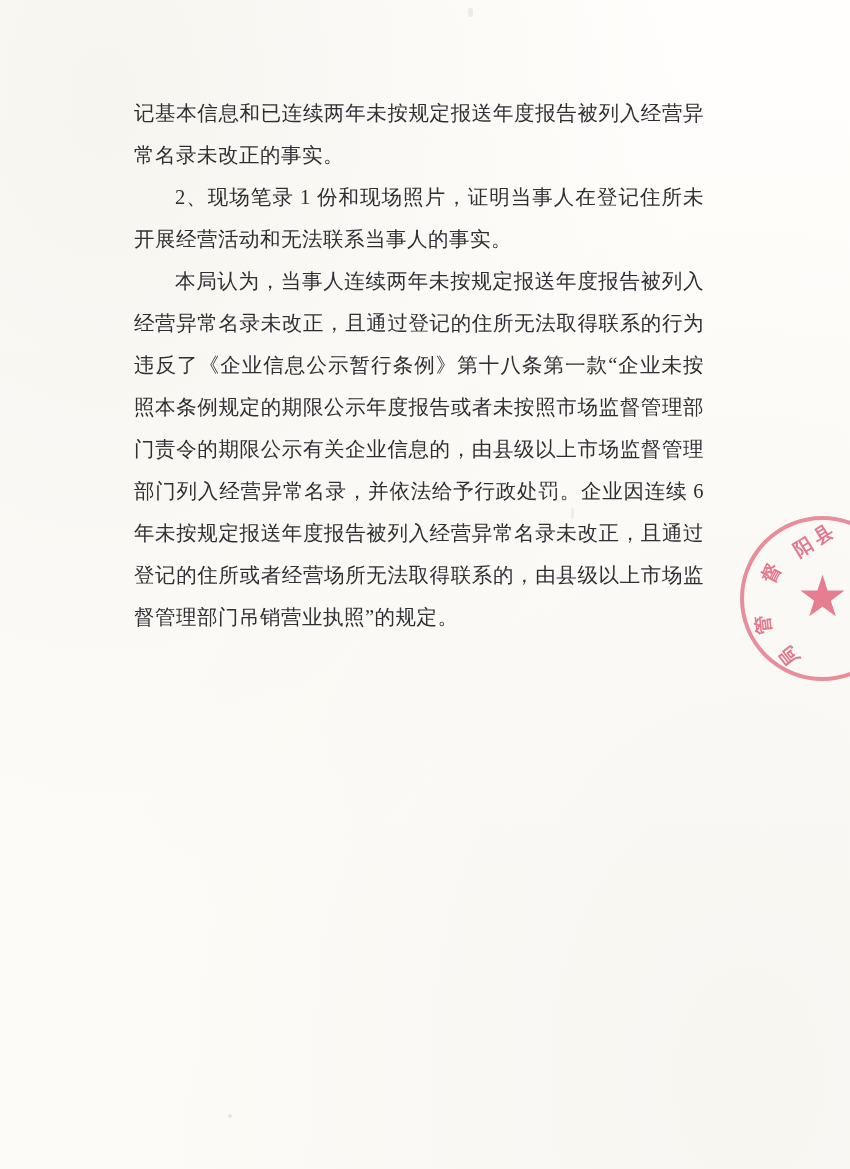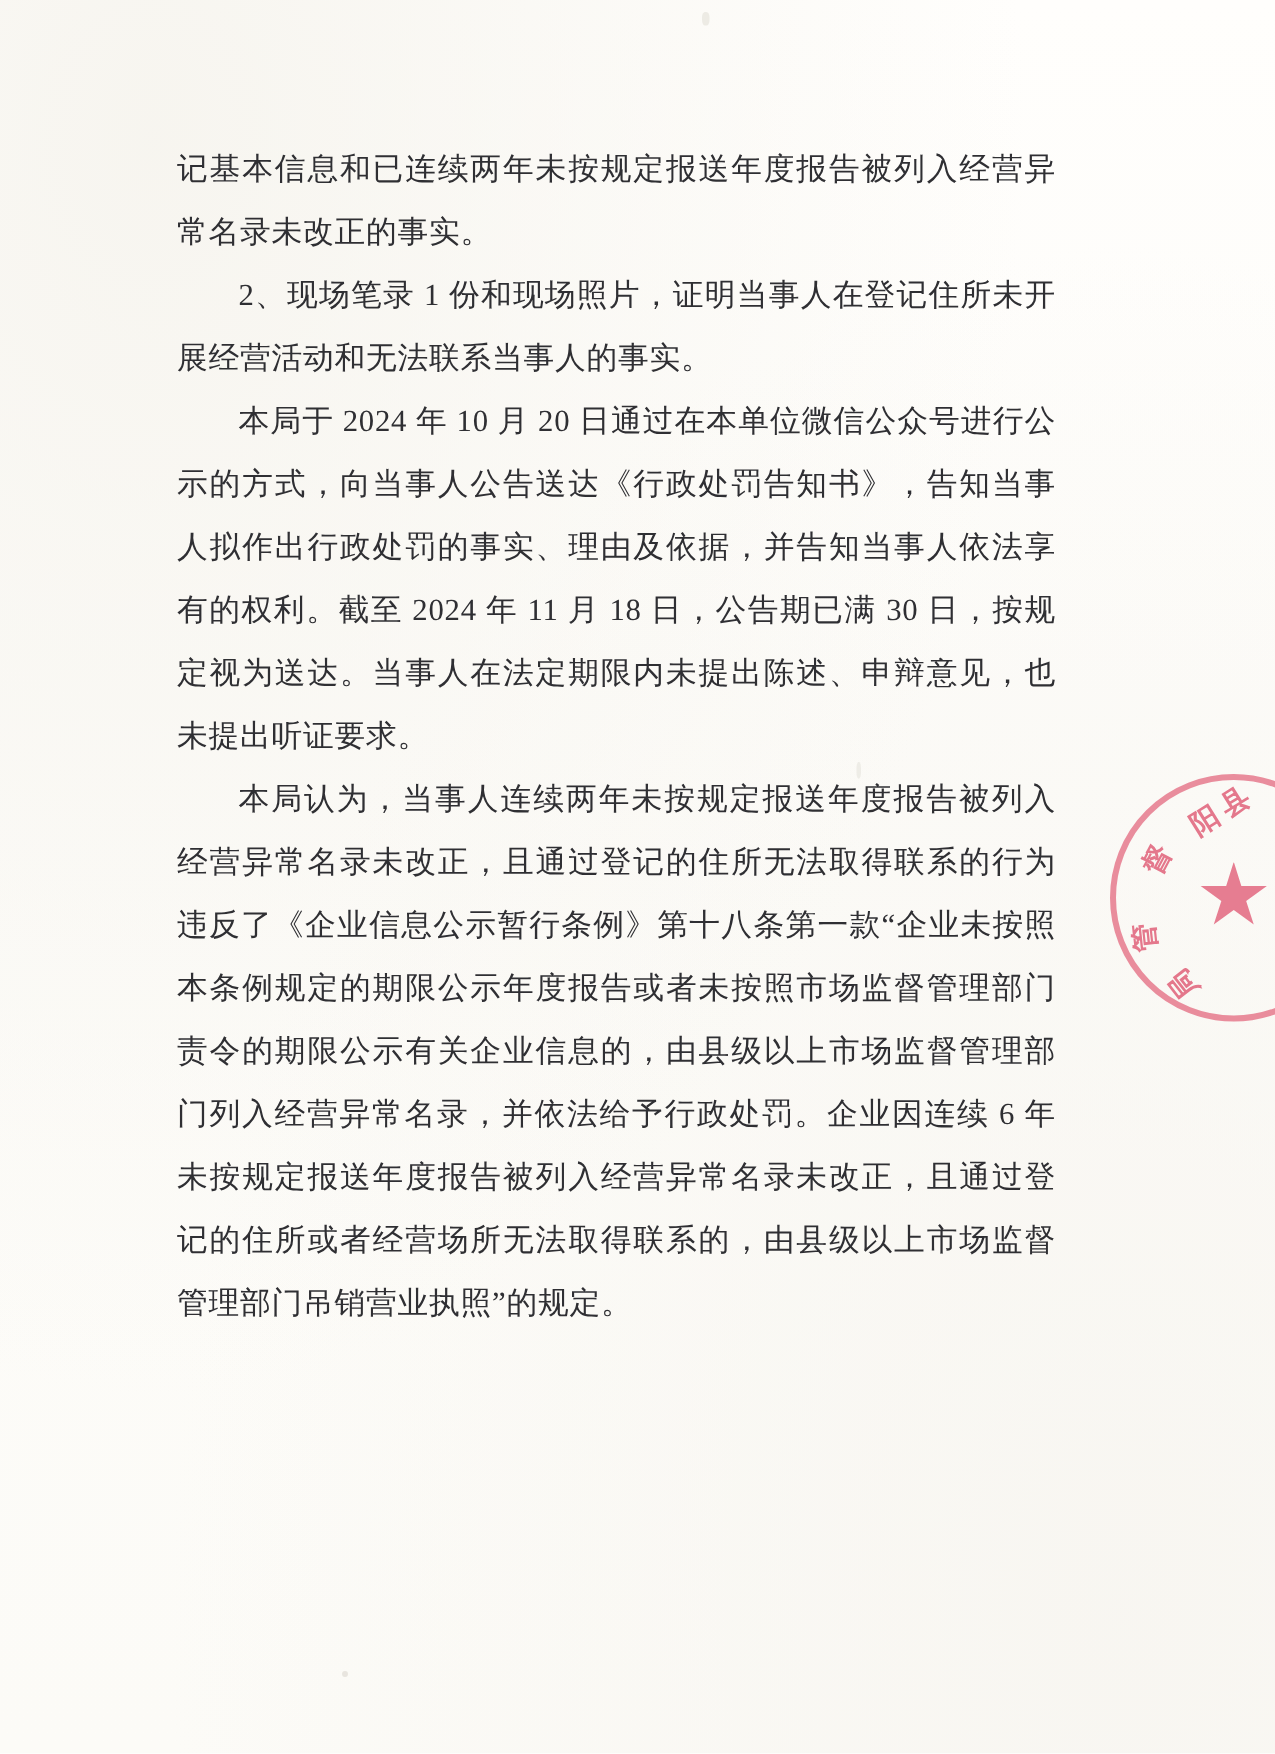--- a/index.html
+++ b/index.html
@@ -47,21 +47,21 @@
     top: 92px;
     width: 586px;
   }
   .para {
     font-size: 20.5px;
     line-height: 42px;
     color: #2f2f33;
     letter-spacing: 0.5px;
     text-align: justify;
     text-justify: inter-ideograph;
-    margin: 0 0 0 0;
+    margin: 0 0 0 16px;
     white-space: pre-wrap;
     word-break: break-all;
   }
   .indent {
     text-indent: 41px;
     font-family: Liberation Serif, serif;
   }
 
   
   #seal {
@@ -115,21 +115,20 @@
 
 <div id="page">
   <div id="paper-texture"></div>
   <div id="speck-a"></div>
   <div id="speck-b"></div>
   <div id="speck-c"></div>
 
   <div id="doc-body">
     <p class="para">记基本信息和已连续两年未按规定报送年度报告被列入经营异常名录未改正的事实。</p>
     <p class="para indent">2、现场笔录 1 份和现场照片，证明当事人在登记住所未开展经营活动和无法联系当事人的事实。</p>
-    <p class="para indent">本局于 2024 年 10 月 20 日通过在本单位微信公众号进行公示的方式，向当事人公告送达《行政处罚告知书》，告知当事人拟作出行政处罚的事实、理由及依据，并告知当事人依法享有的权利。截至 2024 年 11 月 18 日，公告期已满 30 日，按规定视为送达。当事人在法定期限内未提出陈述、申辩意见，也未提出听证要求。</p>
     <p class="para indent">本局认为，当事人连续两年未按规定报送年度报告被列入经营异常名录未改正，且通过登记的住所无法取得联系的行为违反了《企业信息公示暂行条例》第十八条第一款“企业未按照本条例规定的期限公示年度报告或者未按照市场监督管理部门责令的期限公示有关企业信息的，由县级以上市场监督管理部门列入经营异常名录，并依法给予行政处罚。企业因连续 6 年未按规定报送年度报告被列入经营异常名录未改正，且通过登记的住所或者经营场所无法取得联系的，由县级以上市场监督管理部门吊销营业执照”的规定。</p>
   </div>
 
   <div id="seal">
     <div class="ring"></div>
     <div class="star"></div>
     <div class="seal-text">
       <span class="st st1">阳 县</span>
       <span class="st st2">督</span>
       <span class="st st3">管</span>

